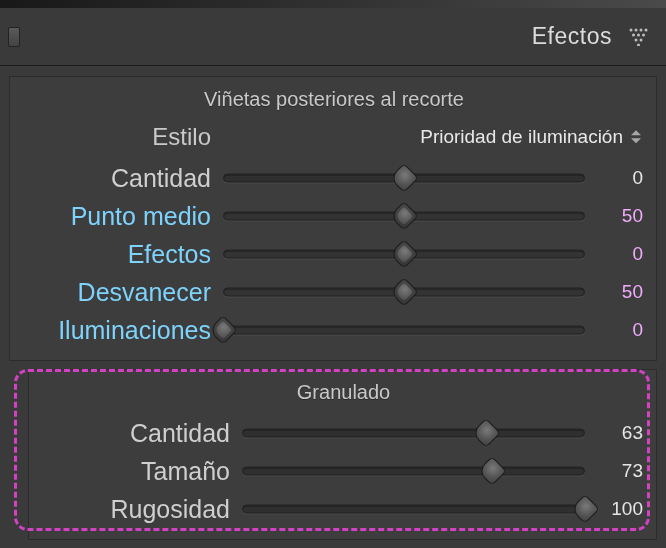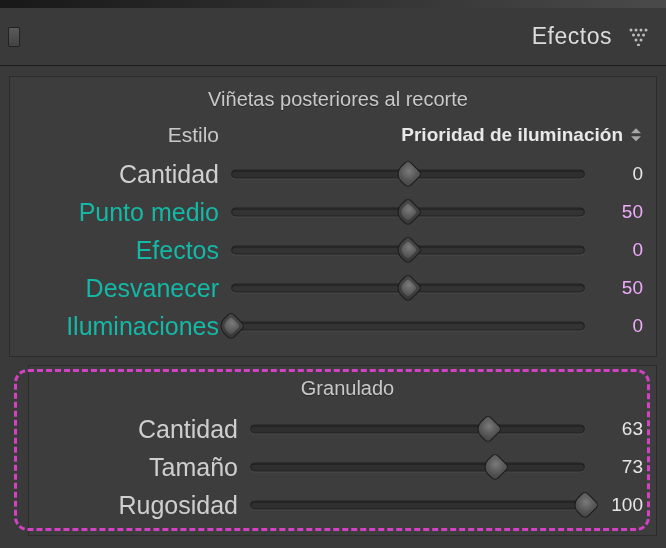--- a/index.html
+++ b/index.html
@@ -37,21 +37,21 @@
     letter-spacing: 0.5px;
     padding-right: 14px;
   }
   .panel-disclosure {
     width: 26px; height: 26px;
     display: flex; align-items: center; justify-content: center;
     color: #bdbdbd;
   }
   .group {
     margin: 8px 9px 0 9px;
-    padding: 6px 10px 12px 20px;
+    padding: 6px 10px 12px 12px;
     background: #3d3d3d;
     position: relative;
     border-radius: 0;
     box-shadow: 0 0 0 1px #2c2c2c inset;
   }
   .group.first { margin-top: 10px; }
   .group-title {
     text-align: center;
     color: #c9c9c9;
     font-size: 20px;
@@ -60,33 +60,32 @@
   }
   .estilo-row {
     display: flex;
     align-items: center;
     padding: 2px 0 8px;
   }
   .estilo-row .label {
     width: 198px;
     text-align: right;
     color: #c9c9c9;
-    font-size: 21px;
+    font-size: 24px;
     padding-right: 8px;
   }
   .estilo-row .dropdown {
     flex: 1;
     display: flex;
     align-items: center;
     justify-content: flex-end;
     padding-right: 24px;
     color: #e8e8e8;
     font-size: 19px;
     position: relative;
-    font-weight: bold;
   }
   .dropdown .arrows {
     position: absolute;
     right: 4px;
     top: 50%;
     transform: translateY(-52%);
     width: 14px;
     display: flex;
     flex-direction: column;
     align-items: center;
@@ -105,21 +104,21 @@
     align-items: center;
     height: 38px;
   }
   .slider-row .label {
     width: 198px;
     text-align: right;
     padding-right: 8px;
     font-size: 25px;
     color: #cfcfcf;
   }
-  .slider-row.disabled .label { color: #14b8a6; }
+  .slider-row.disabled .label { color: #7dd3fc; }
   .slider-row .value {
     width: 52px;
     text-align: right;
     font-size: 19px;
     color: #e6e6e6;
     padding-right: 4px;
   }
   .slider-row.disabled .value { color: #f0abfc; }
   .slider {
     flex: 1;

